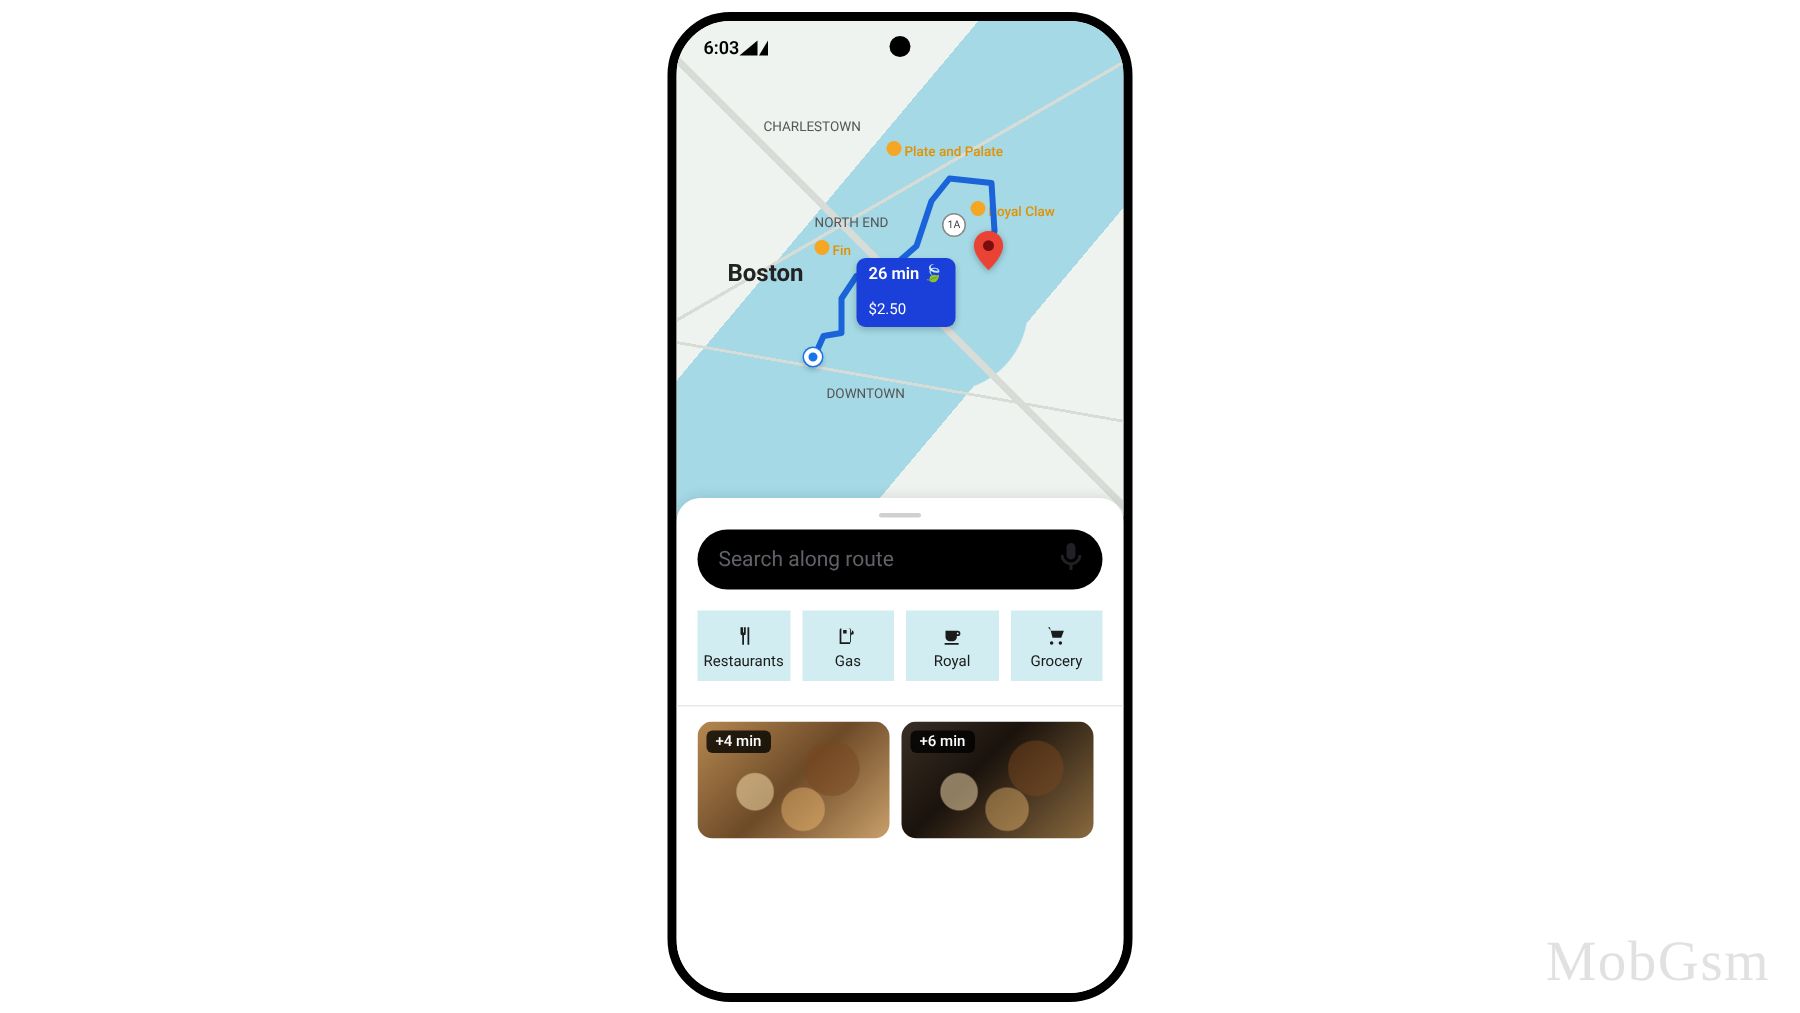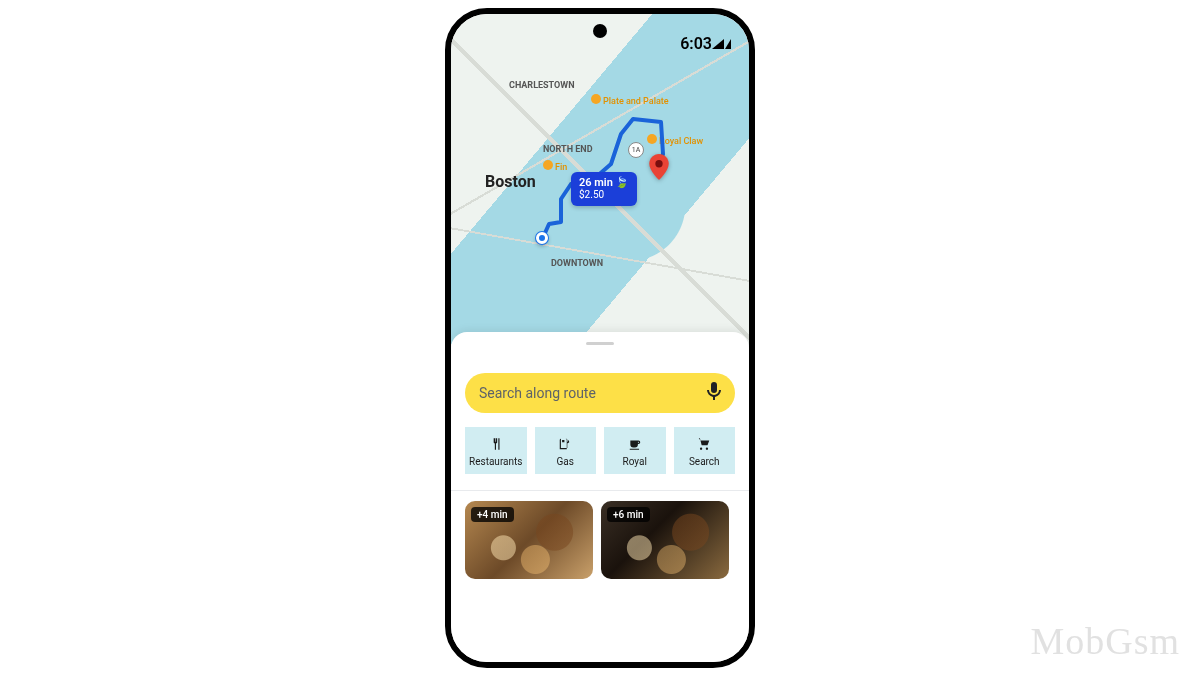--- a/index.html
+++ b/index.html
@@ -40,28 +40,28 @@
     left: 50%;
     transform: translateX(-50%);
     width: 14px;
     height: 14px;
     background: #000;
     border-radius: 50%;
     z-index: 100;
   }
   .status-bar {
     position: absolute;
-    top: 16px; left: 0; right: 0;
+    top: 4px; left: 0; right: 0;
     height: 28px;
     display: flex;
-    justify-content: flex-end;
+    justify-content: flex-start;
     align-items: center;
     padding: 0 18px;
     z-index: 50;
-    font-size: 16px;
+    font-size: 12px;
     font-weight: 600;
     color: #000;
   }
   .status-right { display: flex; gap: 3px; align-items: center; }
   .signal-tri { width:0;height:0;border-style:solid;border-width:0 0 10px 12px;border-color:transparent transparent #000 transparent; }
   .battery-tri { width:0;height:0;border-style:solid;border-width:0 0 10px 6px;border-color:transparent transparent #000 transparent; margin-left:-2px;}
 
   
   .map-area {
     position: absolute;
@@ -77,21 +77,21 @@
     position:absolute; inset:0;
     background-image:
       linear-gradient(45deg, transparent 48%, #d8dcd6 48% 49%, transparent 49%),
       linear-gradient(-30deg, transparent 60%, #d8dcd6 60% 60.5%, transparent 60.5%),
       linear-gradient(10deg, transparent 30%, #d8dcd6 30% 30.5%, transparent 30.5%);
   }
   .map-label {
     position: absolute;
     font-size: 9px;
     color: #555;
-    font-weight: 700;
+    font-weight: 400;
     white-space: nowrap;
   }
   .city-label {
     position: absolute;
     font-weight: 700;
     font-size: 16px;
     color: #222;
   }
   .poi-label {
     position: absolute;
@@ -114,21 +114,21 @@
     top: 158px;
     background: #1b3fd9;
     color: #fff;
     border-radius: 6px;
     padding: 4px 8px 5px;
     font-size: 11px;
     font-weight: 600;
     line-height: 1.2;
     box-shadow: 0 2px 4px rgba(0,0,0,.2);
   }
-  .route-badge .price { font-weight:400; font-size:10px;}
+  .route-badge .price { font-weight:400; font-size:10px;margin-top:12px;}
   .dest-pin {
     position:absolute;
     top:140px; left:198px;
     width:20px;height:20px;
   }
   .dest-pin svg { filter: drop-shadow(0 1px 2px rgba(0,0,0,.3)); }
   .origin-dot {
     position:absolute; top:218px; left:85px;
     width:12px;height:12px;background:#1a73e8;border:3px solid #fff;border-radius:50%;
     box-shadow:0 0 0 1px #1a73e8, 0 2px 4px rgba(0,0,0,.3);
@@ -158,22 +158,22 @@
   .close-btn {
     width: 26px; height: 26px;
     background: #f1f3f4;
     border-radius: 50%;
     display:flex;align-items:center;justify-content:center;
     color:#5f6368;
     font-size:14px;
     cursor:pointer;
   }
   .search-pill {
-    margin-top: 28px;
-    background: #fde047;
+    margin-top: 8px;
+    background: #000000;
     border-radius: 22px;
     height: 40px;
     display:flex;align-items:center;
     padding:0 14px;
     justify-content: space-between;
   }
   .search-pill span { color:#5f6368; font-size:14px; }
   .mic-icon { color:#202124; }
 
   .chip-row {
@@ -306,21 +306,21 @@
             </svg>
         </span>
         <span class="chip-label">Royal</span>
       </div>
       <div class="chip">
         <span class="chip-icon">
           <svg width="14" height="14" viewBox="0 0 24 24">
               <path fill="#1b1b1b" d="M7 18a2 2 0 1 0 0 4 2 2 0 0 0 0-4zm10 0a2 2 0 1 0 0 4 2 2 0 0 0 0-4zM3 2h2l3 12h10l3-8H6"></path>
             </svg>
         </span>
-        <span class="chip-label">Search</span>
+        <span class="chip-label">Grocery</span>
       </div>
     </div>
 
     <div class="divider"></div>
 
 
     <div class="cards-row">
       <div class="rest-card c1">
         <span class="time-badge">+4 min</span>
       </div>

